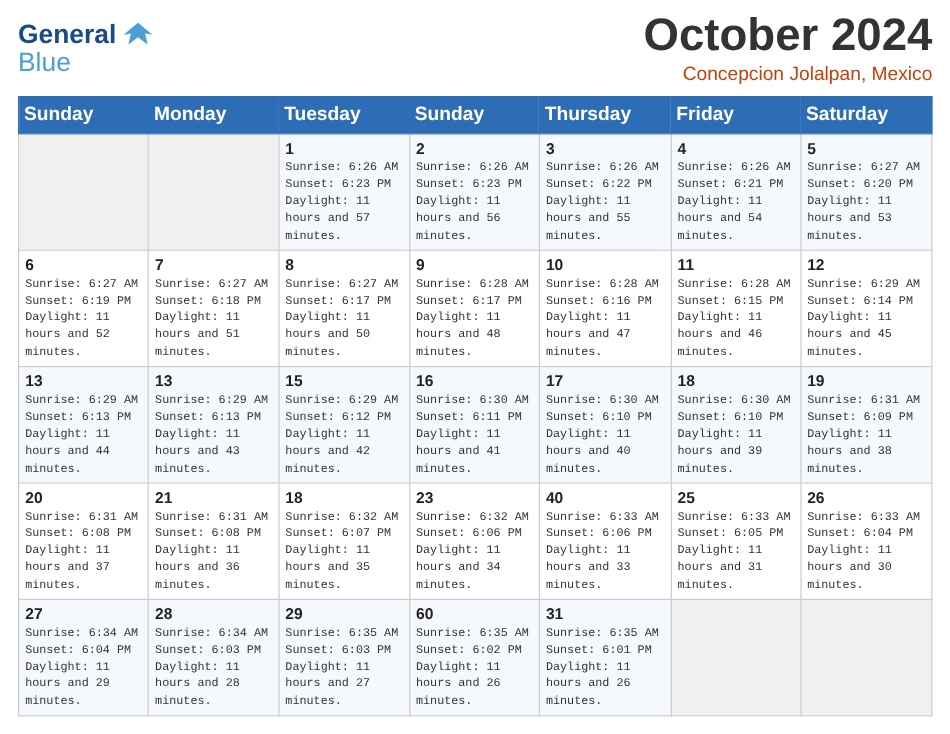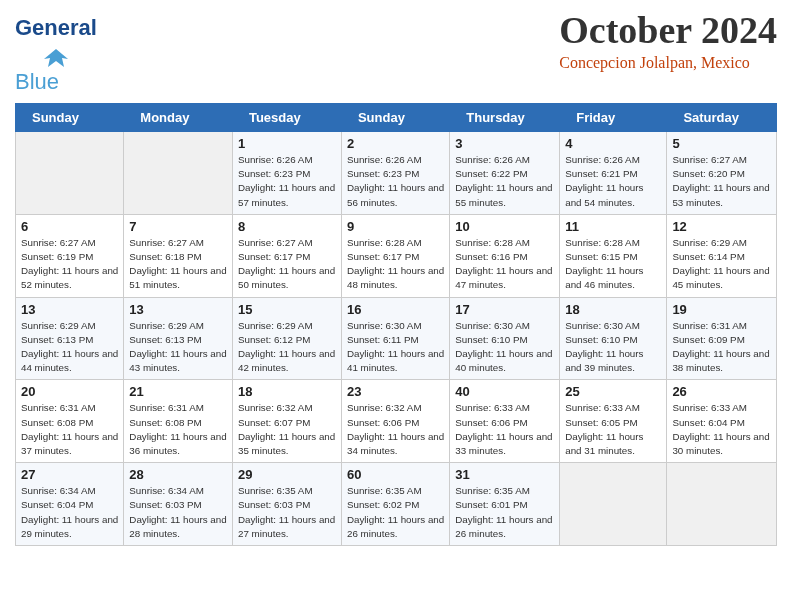--- a/index.html
+++ b/index.html
@@ -21,45 +21,44 @@
       flex-direction: column;
       align-items: flex-start;
       margin-top: 5px;
     }
     .logo-wrapper {
       display: flex;
       align-items: center;
       gap: 2px;
     }
     .title-section {
-      text-align: left;
-      font-family: Liberation Serif, serif;
+      text-align: right;
     }
     .month-title {
       font-size: 38px;
       font-weight: bold;
       color: #333;
       line-height: 1.1;
     }
     .location-title {
       font-size: 16px;
       color: #c2410c;
       margin-top: 2px;
     }
     table {
       width: 100%;
       border-collapse: collapse;
       font-size: 10.5px;
     }
     thead tr th {
       background-color: #2d6db5;
       color: white;
-      padding: 6px 16px;
+      padding: 6px 4px;
       text-align: left;
-      font-size: 13px;
+      font-size: 16px;
       font-weight: bold;
       border: 1px solid #2d6db5;
     }
     tbody tr td {
       border: 1px solid #ccc;
       padding: 4px 5px;
       vertical-align: top;
       width: 113px;
       min-height: 70px;
       background: #fff;
@@ -74,33 +73,34 @@
       font-size: 13px;
       font-weight: bold;
       color: #222;
       display: block;
       margin-bottom: 2px;
     }
     .day-info {
       font-size: 9.8px;
       color: #333;
       line-height: 1.45;
+      font-family: Liberation Mono, monospace;
     }
     .empty-cell {
       background: #f0f0f0 !important;
     }
   </style>
 </head>
 <body>
 
 <div class="header">
   <div class="logo">
     <div class="logo-wrapper">
       <div style="display:flex; flex-direction:column; align-items:flex-start;">
-        <div style="display:flex; align-items:center; gap:4px;flex-direction:column;">
+        <div style="display:flex; align-items:center; gap:4px;">
           <span style="font-size:22px; font-weight:bold; color:#1a4a8a;">General</span>
           <svg width="28" height="28" viewBox="0 0 28 28">
             <polygon points="14,4 26,14 20,13 22,22 14,16 6,22 8,13 2,14" fill="#4a9fd4"></polygon>
           </svg>
         </div>
         <span style="font-size:22px; font-weight:normal; color:#4a9fd4; margin-top:-4px;">Blue</span>
       </div>
     </div>
   </div>
   <div class="title-section">

